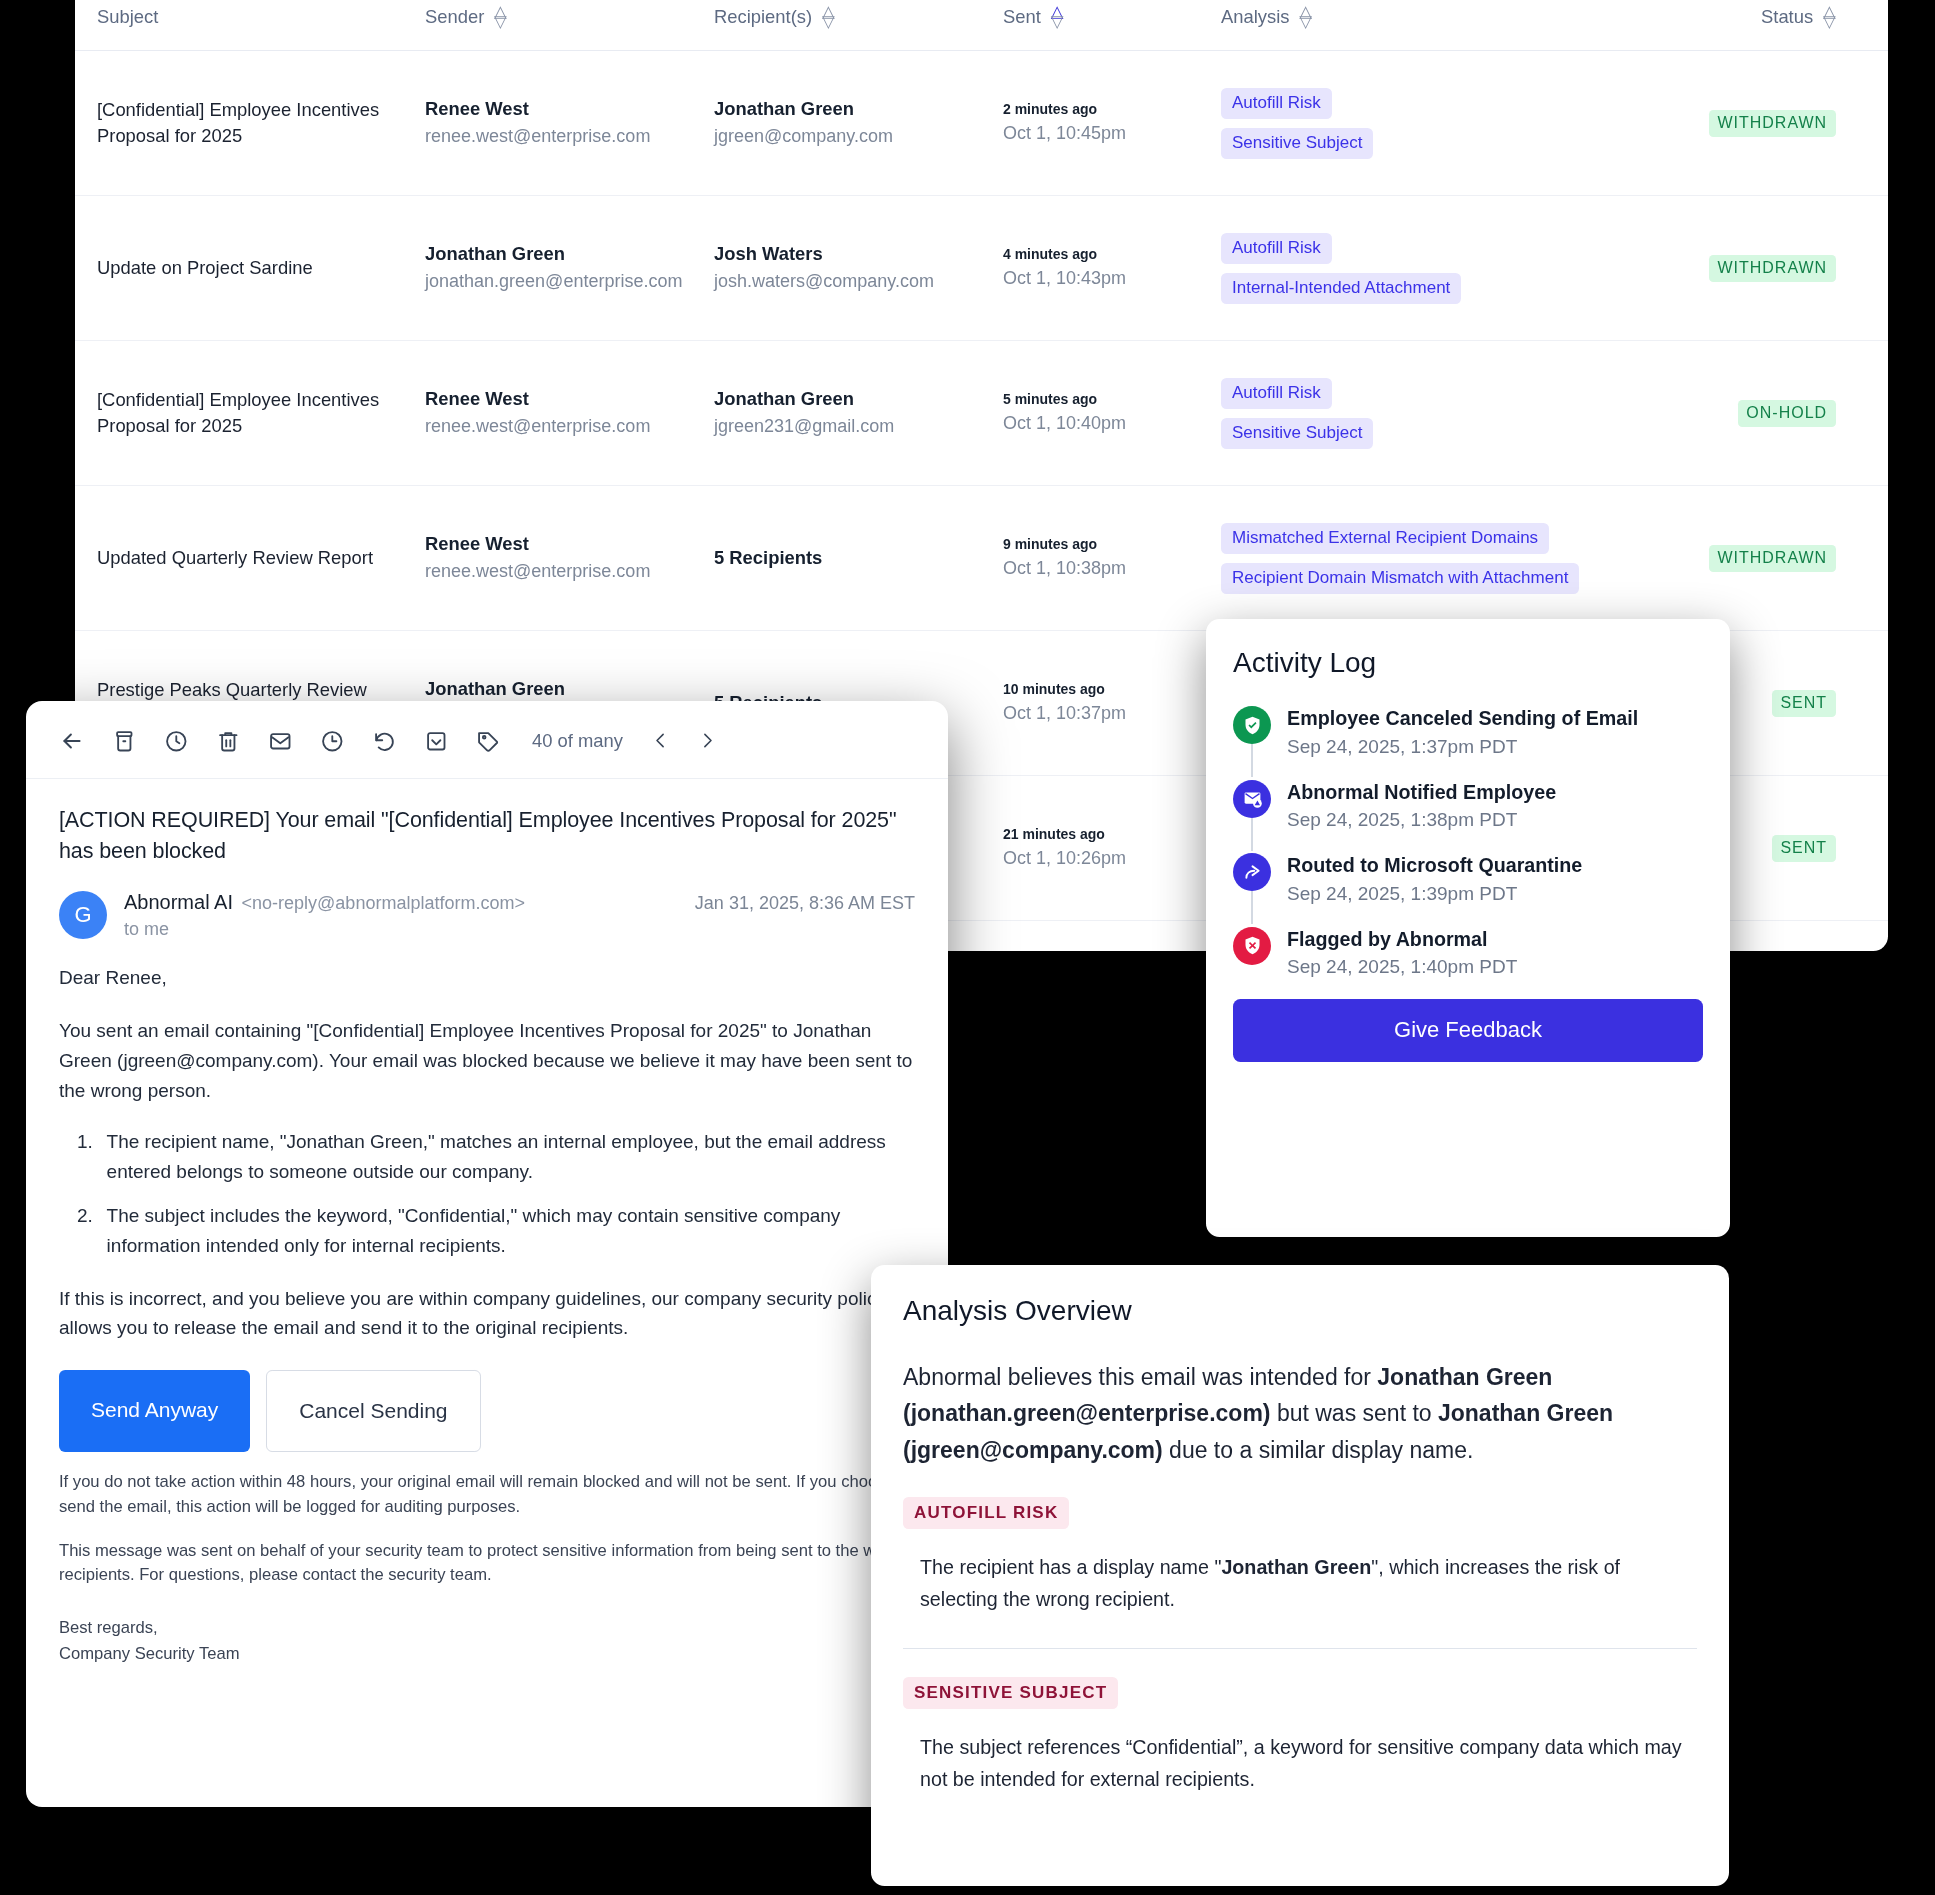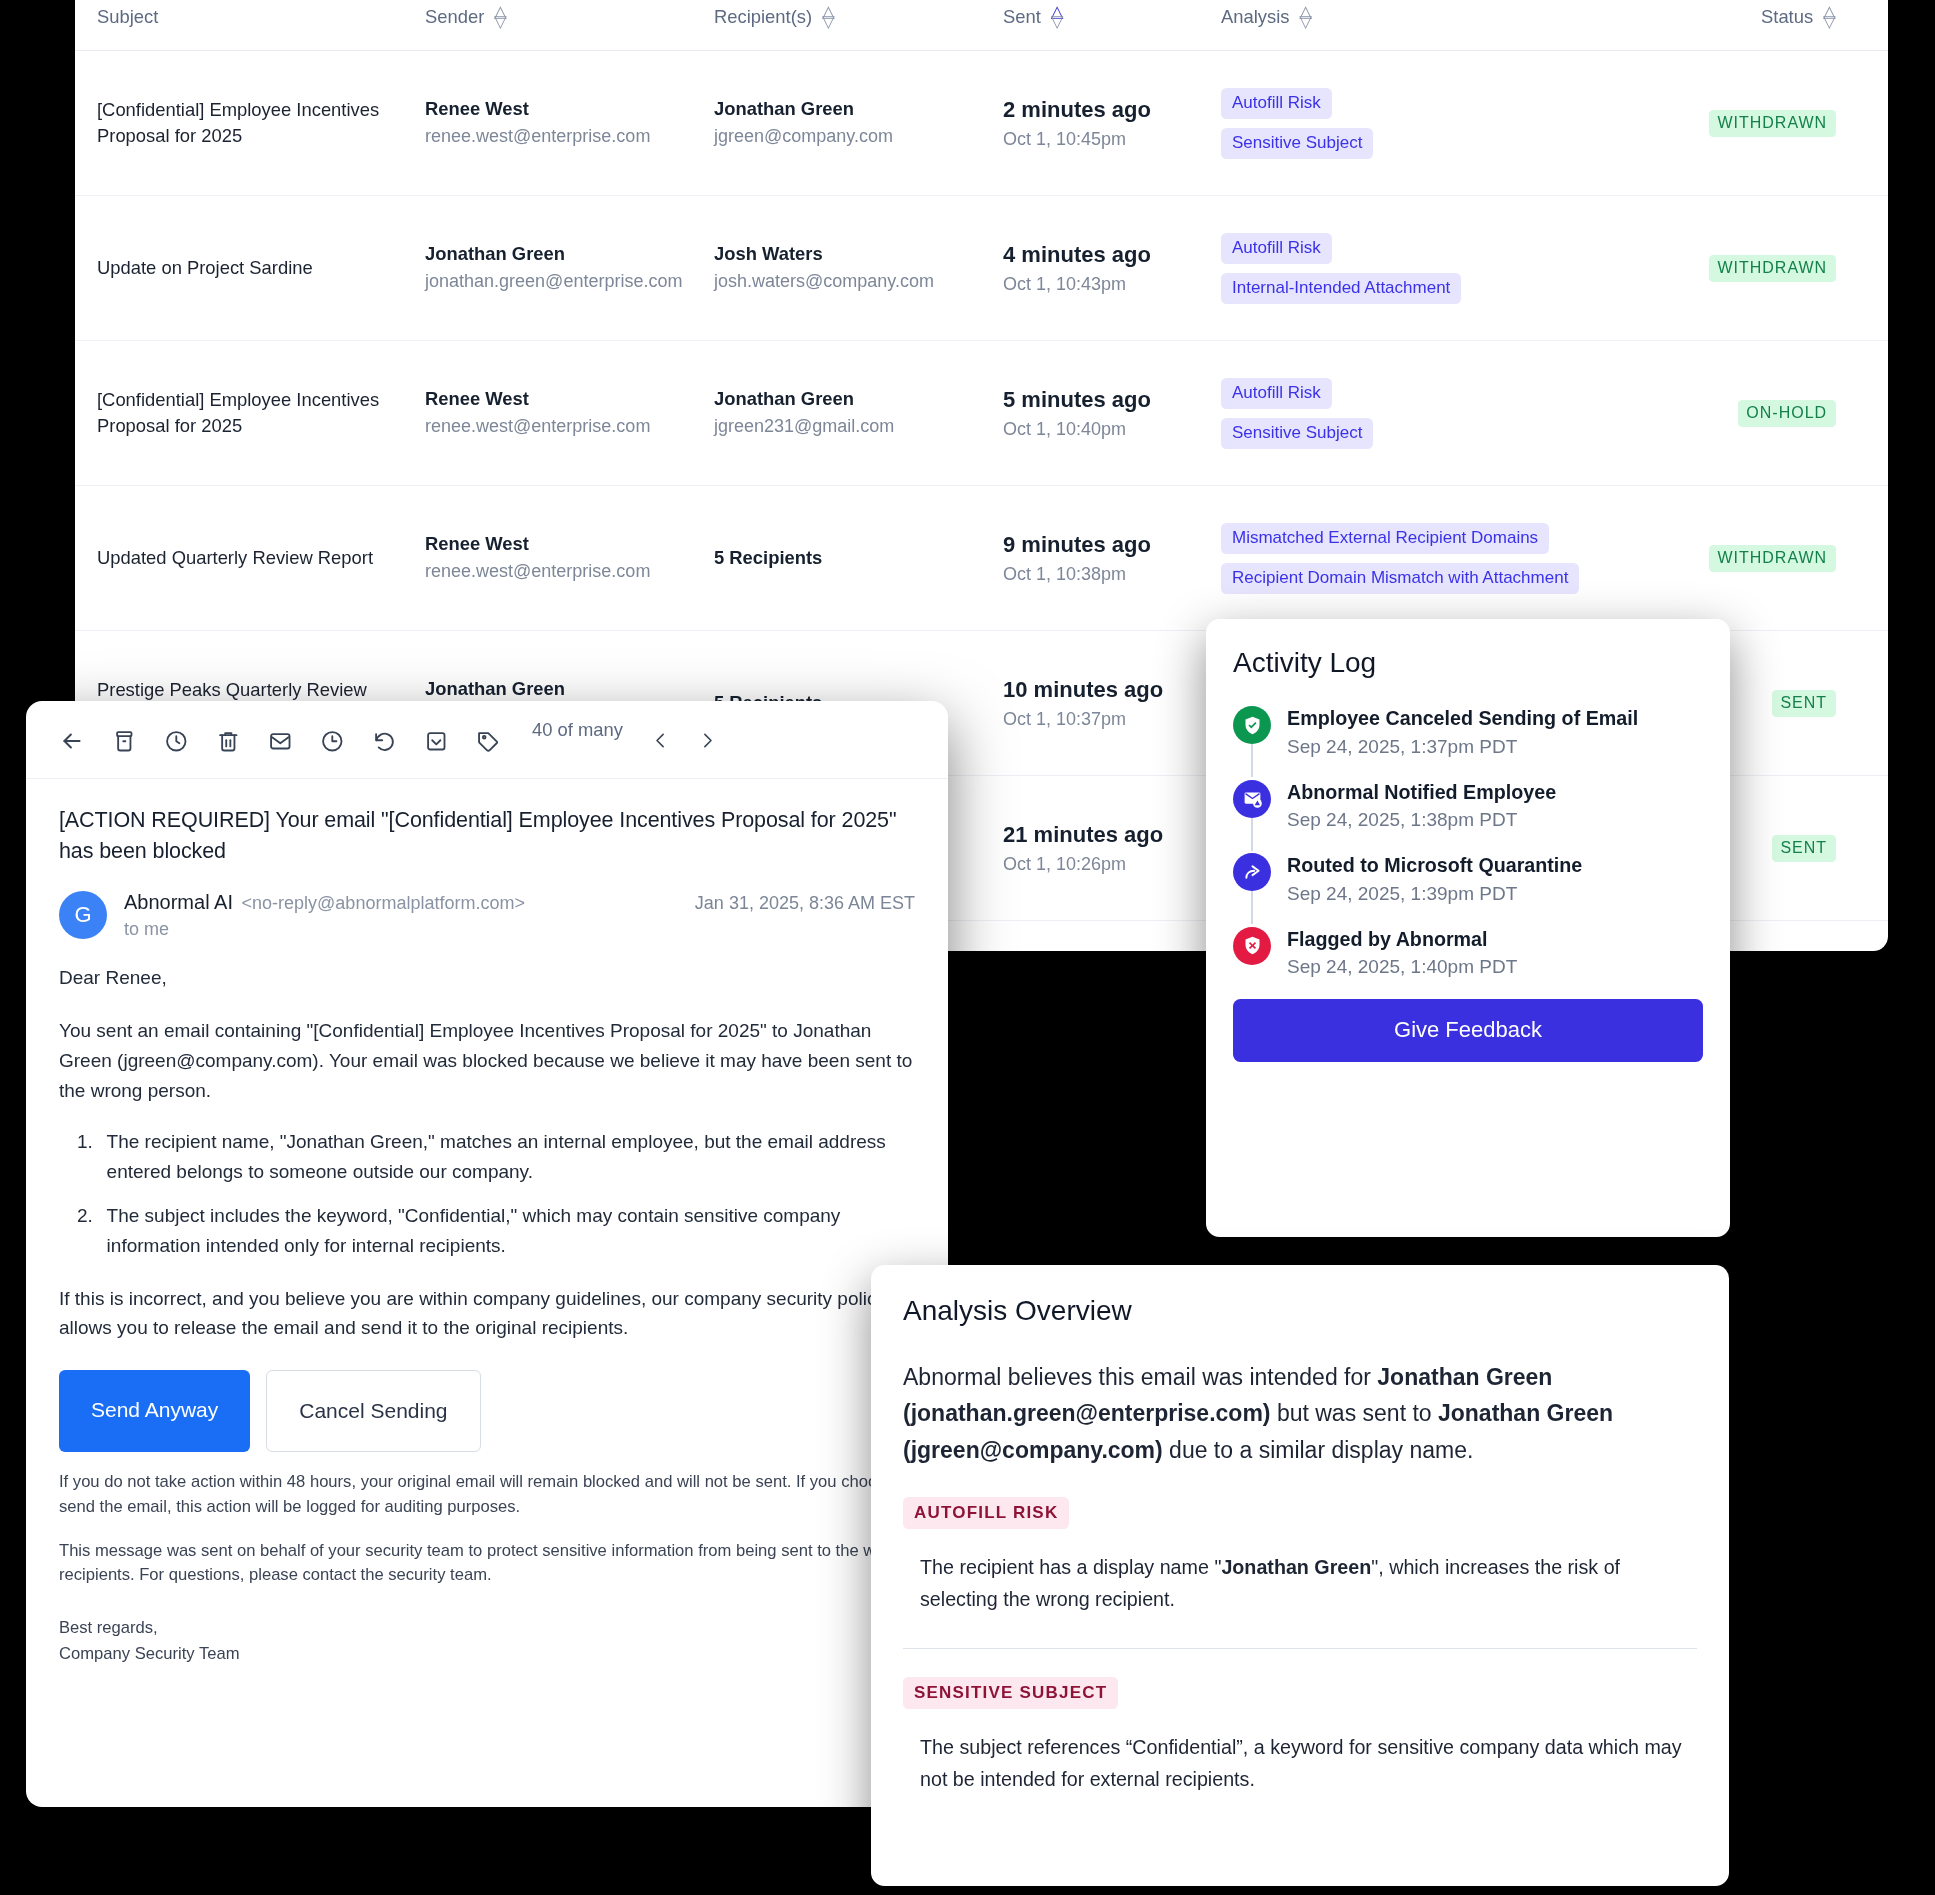--- a/index.html
+++ b/index.html
@@ -41,21 +41,21 @@
 
   .trow {
     display: flex; align-items: center;
     min-height: 145px;
     border-bottom: 1.2px solid #eef0f5;
   }
   .cell { font-size: 18.4px; color: #1d2433; }
   .subject-text { line-height: 1.42; color:#1b2230; }
   .name { font-weight: 700; color:#16202f; font-size: 18.4px; line-height:1.45; }
   .sub  { color:#7d8798; font-size: 18px; line-height:1.5; }
-  .sent-rel { font-weight: 700; color:#16202f; font-size:22px; line-height:1.5;}
+  .sent-rel { font-weight: 700; color:#16202f; font-size:14px; line-height:1.5;}
   .sent-abs { color:#7d8798; font-size:18px; line-height:1.5;}
 
   .tags { display:flex; flex-direction:column; align-items:flex-start; gap:8.6px; }
   .tag {
     background:#e7e5fd; color:#3b32e8; font-size:17px;
     padding:5.5px 11px; border-radius:5.5px; white-space:nowrap;
   }
   .badge {
     font-size:16px; letter-spacing:1px; font-weight:400;
     padding:4.3px 8.6px; border-radius:4.3px; white-space:nowrap;
@@ -69,21 +69,21 @@
 
   
   .email-card {
     position: absolute; left: 26px; top: 701px;
     width: 922px; height: 1106px;
     background:#ffffff; border-radius: 16px;
     box-shadow: 0 21px 61px rgba(0,0,0,.5);
     overflow: hidden;
   }
   .email-toolbar {
-    display:flex; gap:4px;
+    display:flex; align-items:center; gap:4px;
     padding: 18.4px 22px 16px 22px;
     border-bottom: 1.2px solid #eceff4;
   }
   .tb-btn {
     width: 48px; height: 43px; display:flex; align-items:center; justify-content:center;
     color:#384456;
   }
   .tb-count { font-size:18.4px; color:#5d6a82; margin-left:16px; margin-right:12.3px; white-space:nowrap; }
   .tb-nav { width:43px; height:43px; display:flex; align-items:center; justify-content:center; color:#384456; }
 

